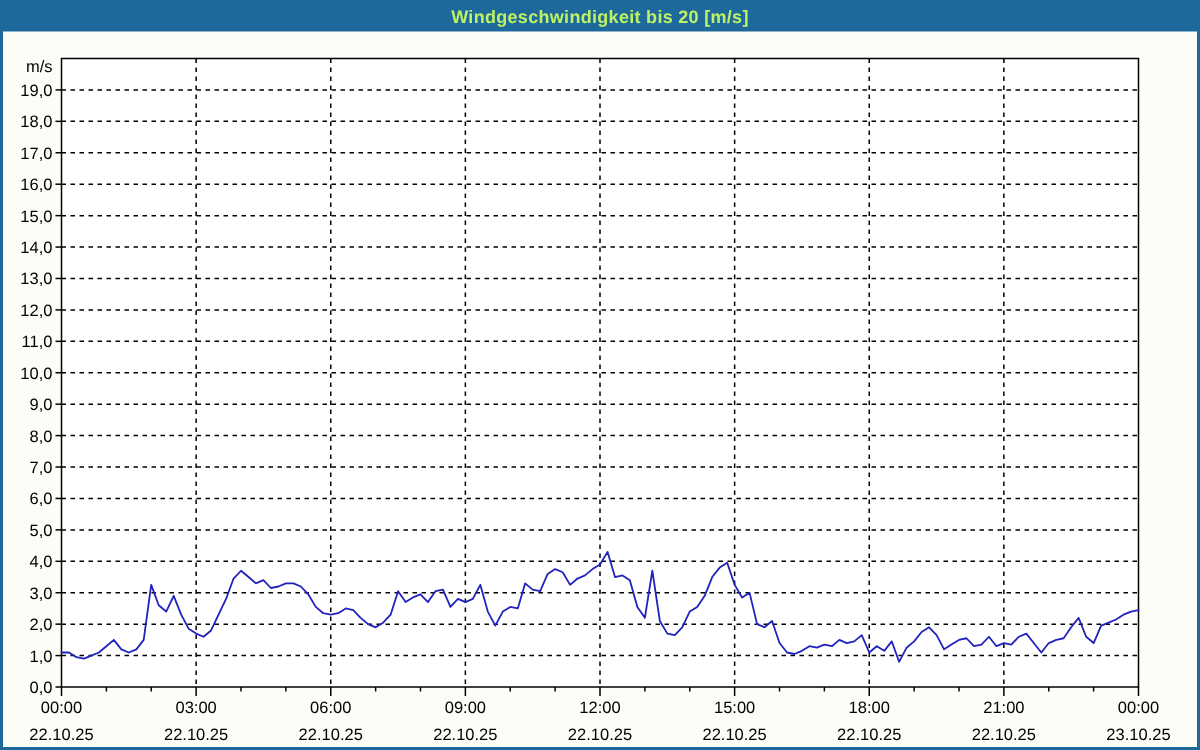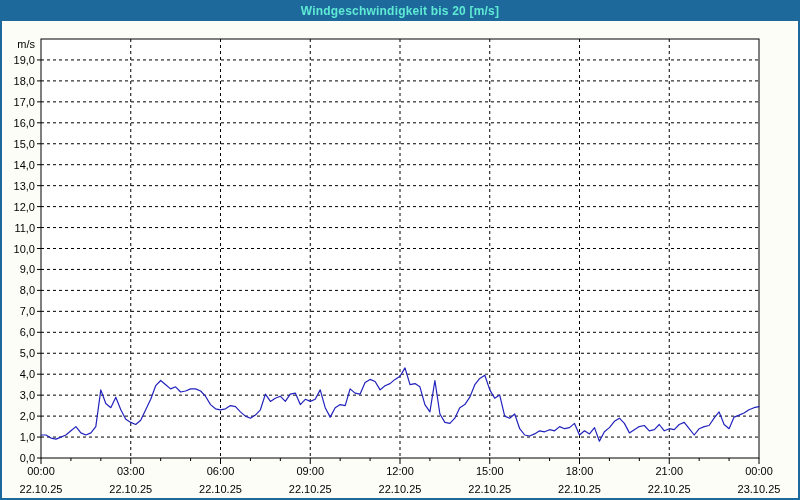--- a/index.html
+++ b/index.html
@@ -22,21 +22,21 @@
     position:absolute; left:0; top:0; right:0; bottom:0;
     border:2px solid #1e699b; pointer-events:none;
   }
   text { font-family:"Liberation Sans", sans-serif; }
 </style>
 </head>
 <body>
 
 <div id="app" style="background: rgb(253, 253, 248);">
   <div id="titlebar" style="background: rgb(30, 105, 155);">
-    <span style="color: #5eead4;">Windgeschwindigkeit bis 20 [m/s]</span>
+    <span style="color: #bef264;">Windgeschwindigkeit bis 20 [m/s]</span>
   </div>
   <svg id="chart-svg" width="800" height="500">
       <rect x="41" y="39" width="718" height="419" fill="#ffffff"></rect>
       <line x1="37" y1="458" x2="41" y2="458" stroke="#000000" stroke-width="1"></line>
       <text x="35" y="462" text-anchor="end" font-size="11px" fill="#000000">0,0</text>
       <line x1="41" y1="437.05" x2="759" y2="437.05" stroke="#000000" stroke-width="1" stroke-dasharray="3,3"></line>
       <line x1="37" y1="437.05" x2="41" y2="437.05" stroke="#000000" stroke-width="1"></line>
       <text x="35" y="441.05" text-anchor="end" font-size="11px" fill="#000000">1,0</text>
       <line x1="41" y1="416.1" x2="759" y2="416.1" stroke="#000000" stroke-width="1" stroke-dasharray="3,3"></line>
       <line x1="37" y1="416.1" x2="41" y2="416.1" stroke="#000000" stroke-width="1"></line>

